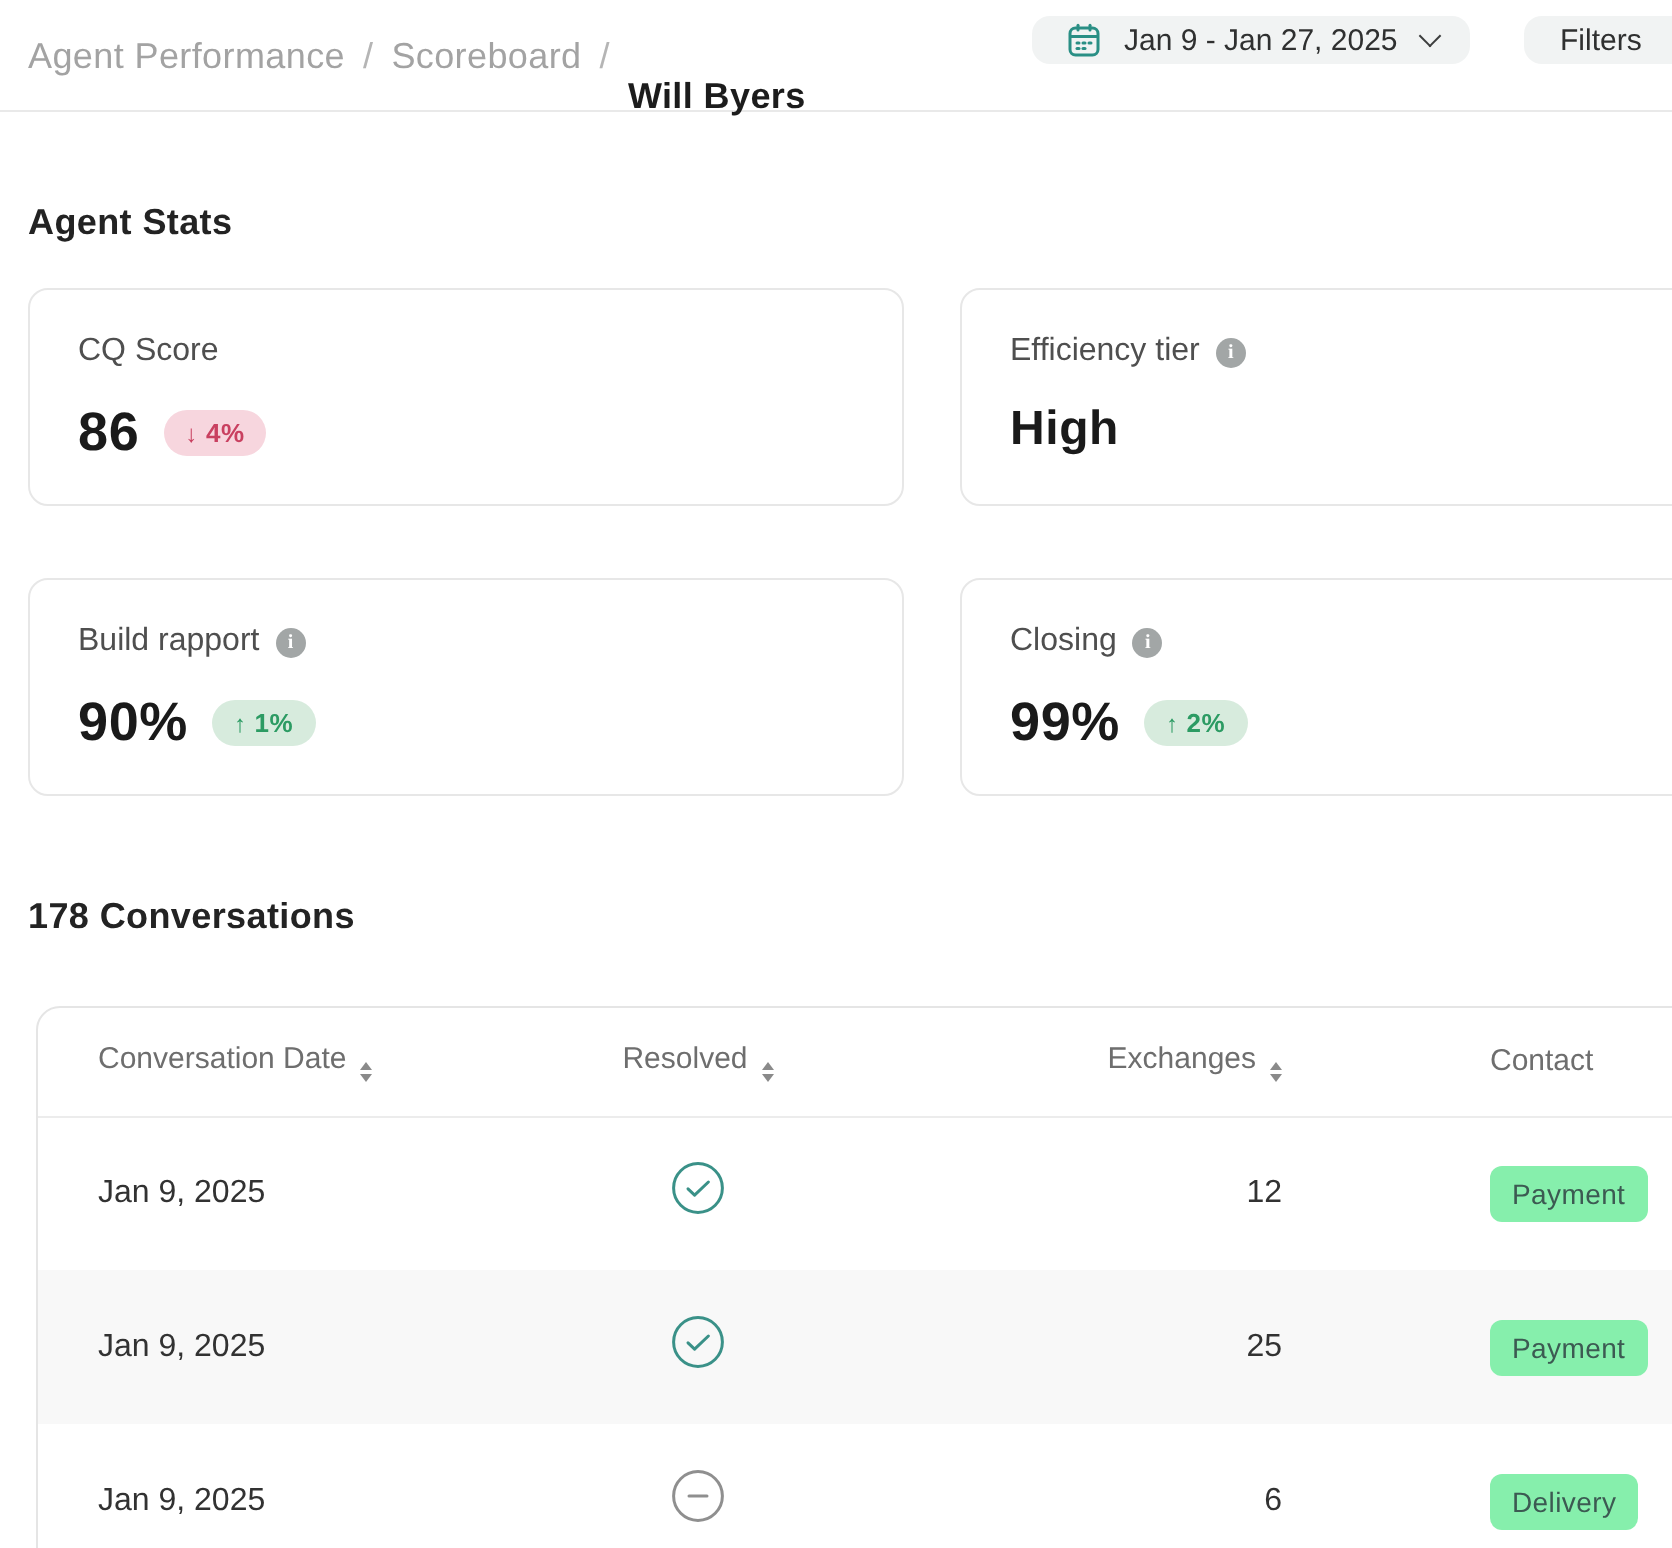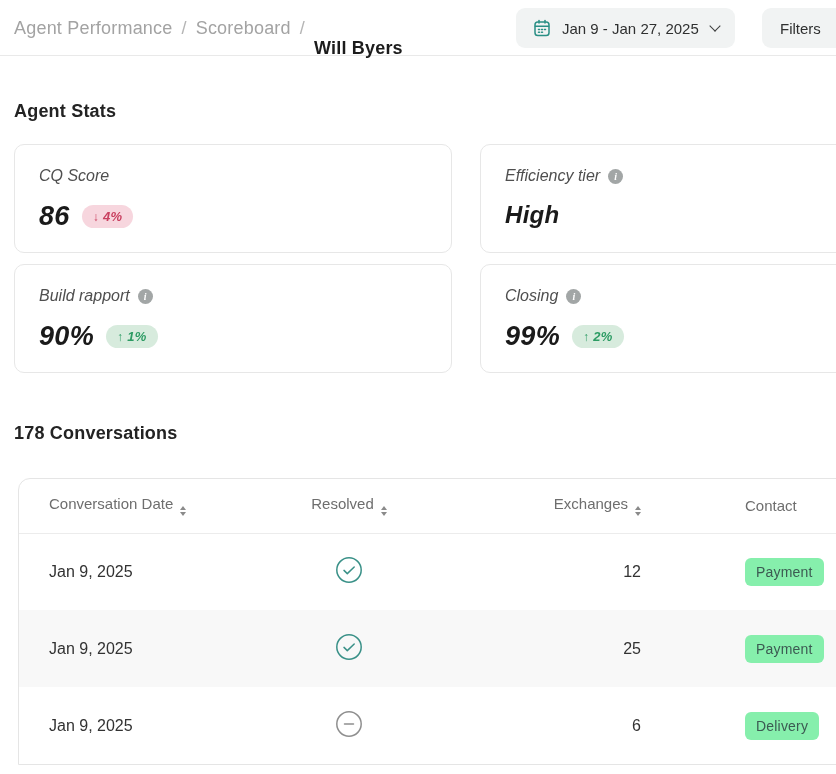--- a/index.html
+++ b/index.html
@@ -6,37 +6,37 @@
   html,body { width:836px; height:774px; overflow:hidden; background:#fff;
     font-family:"Liberation Sans","DejaVu Sans",sans-serif; color:#222; }
 
   
   .topbar { position:relative; height:56px; border-bottom:1px solid #e9e9e9; background:#fff; }
   .breadcrumb { position:absolute; left:14px; top:0; height:56px; display:flex; align-items:center;
     font-size:18px; color:#a3a3a3; letter-spacing:.2px; white-space:nowrap; }
   .breadcrumb .sep { margin:0 9px; color:#b5b5b5; }
   .breadcrumb .current { color:#1c1c1c; font-weight:600;margin-top:40px; }
 
-  .btn { position:absolute; top:8px; height:40px; background:#f1f3f3; border:none; border-radius:9px;
+  .btn { position:absolute; top:8px; height:24px; background:#f1f3f3; border:none; border-radius:9px;
     display:flex; align-items:center; font-size:15px; color:#2f3030; cursor:pointer;
     font-family:inherit; font-weight:500; }
   .btn-date { left:516px; padding:0 16px; }
   .btn-filters { left:762px; width:118px; padding:0 18px; justify-content:space-between; }
   .cal { margin-right:10px; display:inline-flex; }
   .chev { display:inline-block; width:8px; height:8px; border-right:1.7px solid #3c3d3d;
     border-bottom:1.7px solid #3c3d3d; transform:rotate(45deg); margin-left:12px; margin-top:-4px; }
 
   
   .section-heading { font-size:18px; font-weight:700; color:#232323; letter-spacing:.2px; }
   #stats-heading   { margin:45px 0 0 14px; }
   #convos-heading  { margin:50px 0 0 14px; }
 
   
   .cards { margin:22px 0 0 14px; display:grid; grid-template-columns:438px 438px;
-    gap:11px 28px;font-style:italic; }
+    gap:36px 28px; }
   .card { height:109px; background:#fff; border:1px solid #e7e7e7; border-radius:10px;
     padding:22px 24px 0 24px; }
   .card-label-row { display:flex; align-items:center; font-size:16px; color:#4f4f4f; }
   .info-icon { width:15px; height:15px; border-radius:50%; background:#a2a6a6; color:#fff;
     display:inline-flex; align-items:center; justify-content:center; margin-left:8px;
     font-size:10px; font-weight:700; font-family:"Liberation Serif",serif; }
   .info-icon::after { content:"i"; }
   .card-value-row { display:flex; align-items:center; margin-top:16px; }
   .card-value { font-size:27px; font-weight:700; color:#1a1a1a; letter-spacing:.3px; }
   .card-value.plain { font-size:24px; font-weight:600; }

